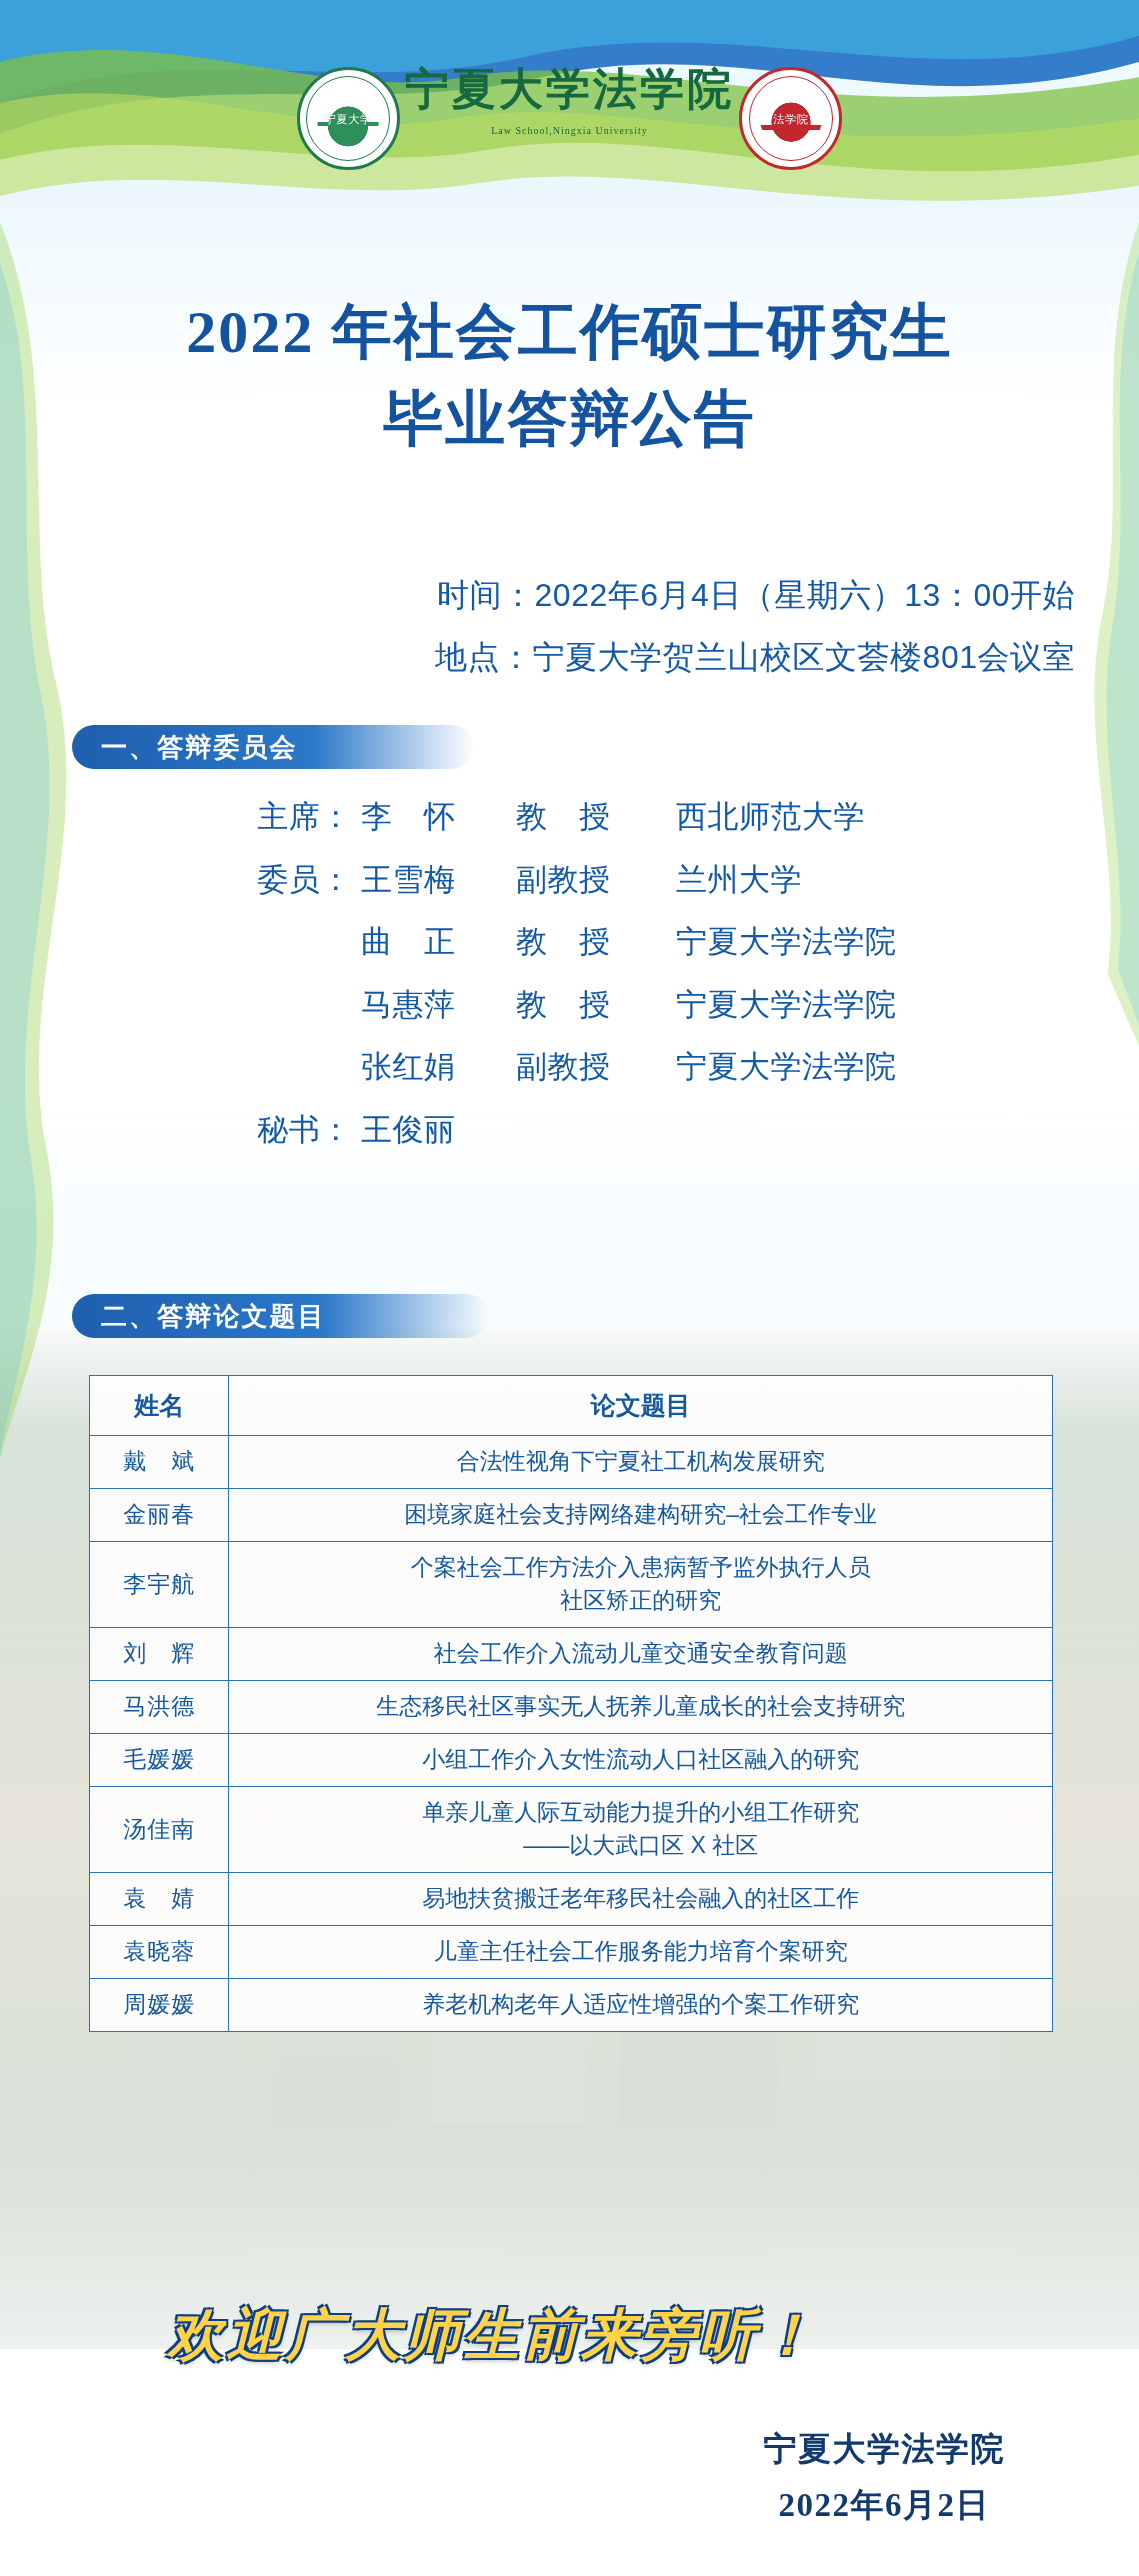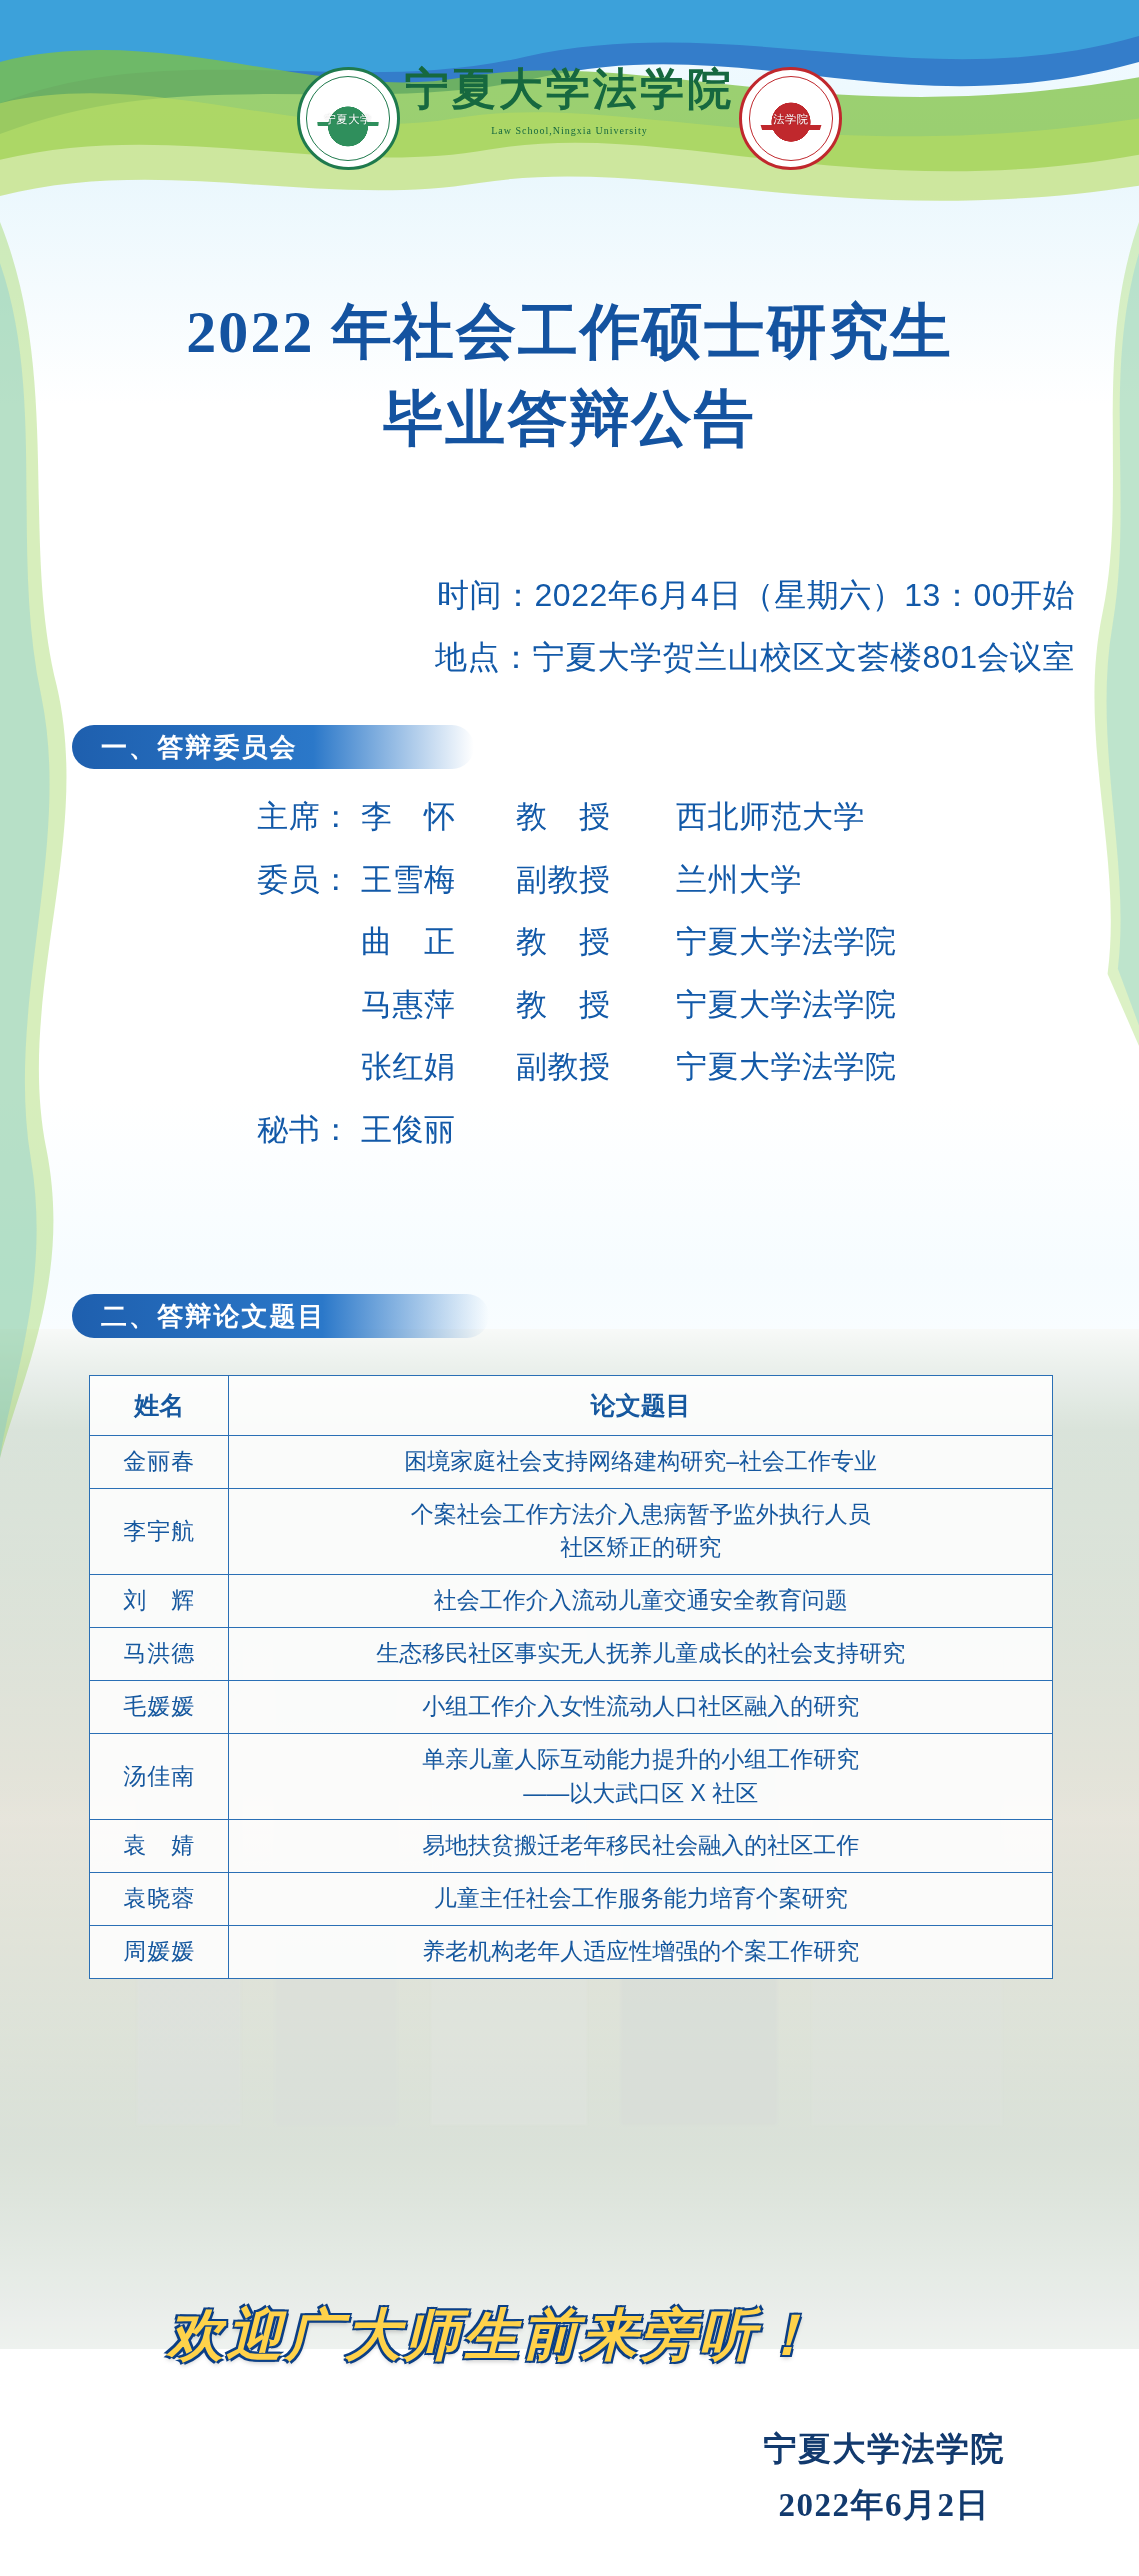--- a/index.html
+++ b/index.html
@@ -437,20 +437,24 @@
 
   <table class="thesis-table">
     <thead>
       <tr>
         <th class="col-name">姓名</th>
         <th>论文题目</th>
       </tr>
     </thead>
     <tbody id="thesis-body">
         <tr>
+          <td class="col-name">戴　斌</td>
+          <td>合法性视角下宁夏社工机构发展研究</td>
+        </tr>
+        <tr>
           <td class="col-name">金丽春</td>
           <td>困境家庭社会支持网络建构研究–社会工作专业</td>
         </tr>
         <tr>
           <td class="col-name">李宇航</td>
           <td>个案社会工作方法介入患病暂予监外执行人员<br>社区矫正的研究</td>
         </tr>
         <tr>
           <td class="col-name">刘　辉</td>
           <td>社会工作介入流动儿童交通安全教育问题</td>

